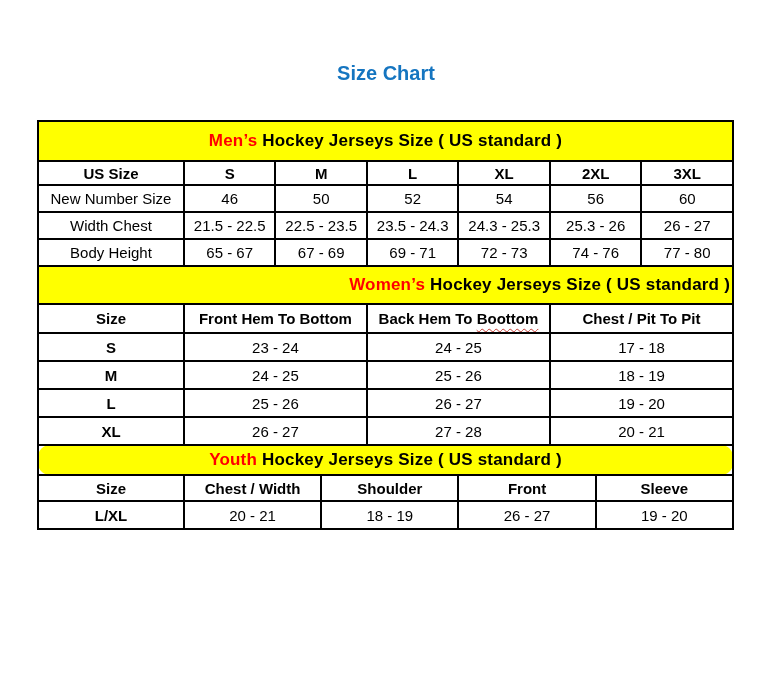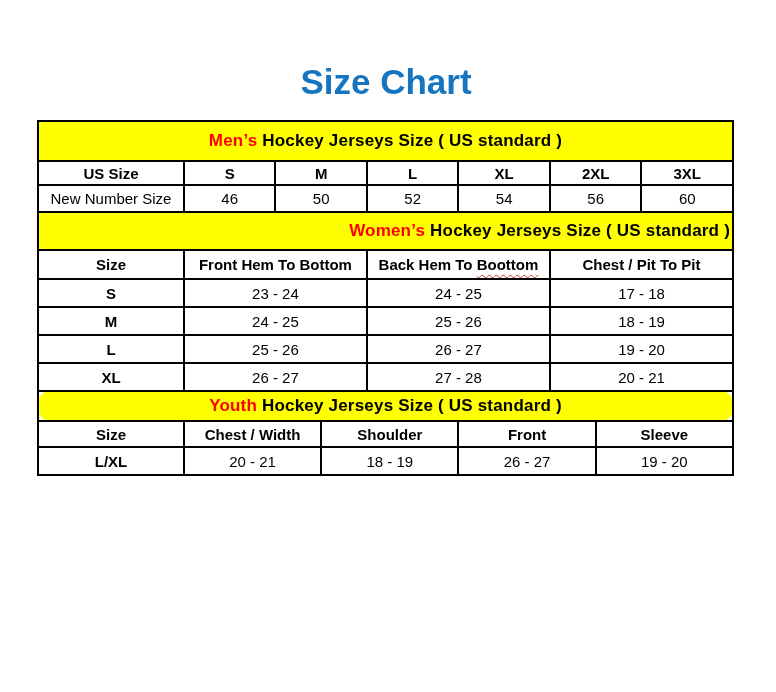--- a/index.html
+++ b/index.html
@@ -11,21 +11,21 @@
     font-family: "Liberation Sans", sans-serif;
     overflow: hidden;
   }
   .page-title {
     position: absolute;
     top: 62px;
     left: 0;
     width: 772px;
     margin: 0;
     text-align: center;
-    font-size: 35px;
+    font-size: 20px;
     font-weight: bold;
     color: #1575C0;
   }
   .tables-wrap {
     position: absolute;
     left: 37px;
     top: 120px;
     width: 697px;
   }
   table.szt {
@@ -105,20 +105,38 @@
         </tr>
         <tr class="datarow">
           <td class="rlabel">New Number Size</td>
           <td>46</td>
           <td>50</td>
           <td>52</td>
           <td>54</td>
           <td>56</td>
           <td>60</td>
         </tr>
+        <tr class="datarow">
+          <td class="rlabel">Width Chest</td>
+          <td>21.5 - 22.5</td>
+          <td>22.5 - 23.5</td>
+          <td>23.5 - 24.3</td>
+          <td>24.3 - 25.3</td>
+          <td>25.3 - 26</td>
+          <td>26 - 27</td>
+        </tr>
+        <tr class="datarow">
+          <td class="rlabel">Body Height</td>
+          <td>65 - 67</td>
+          <td>67 - 69</td>
+          <td>69 - 71</td>
+          <td>72 - 73</td>
+          <td>74 - 76</td>
+          <td>77 - 80</td>
+        </tr>
       </tbody>
     </table>
 
     <table class="szt t-womens lbl-bold">
       <colgroup>
           <col class="c-label">
           <col>
           <col>
           <col>
         </colgroup>

